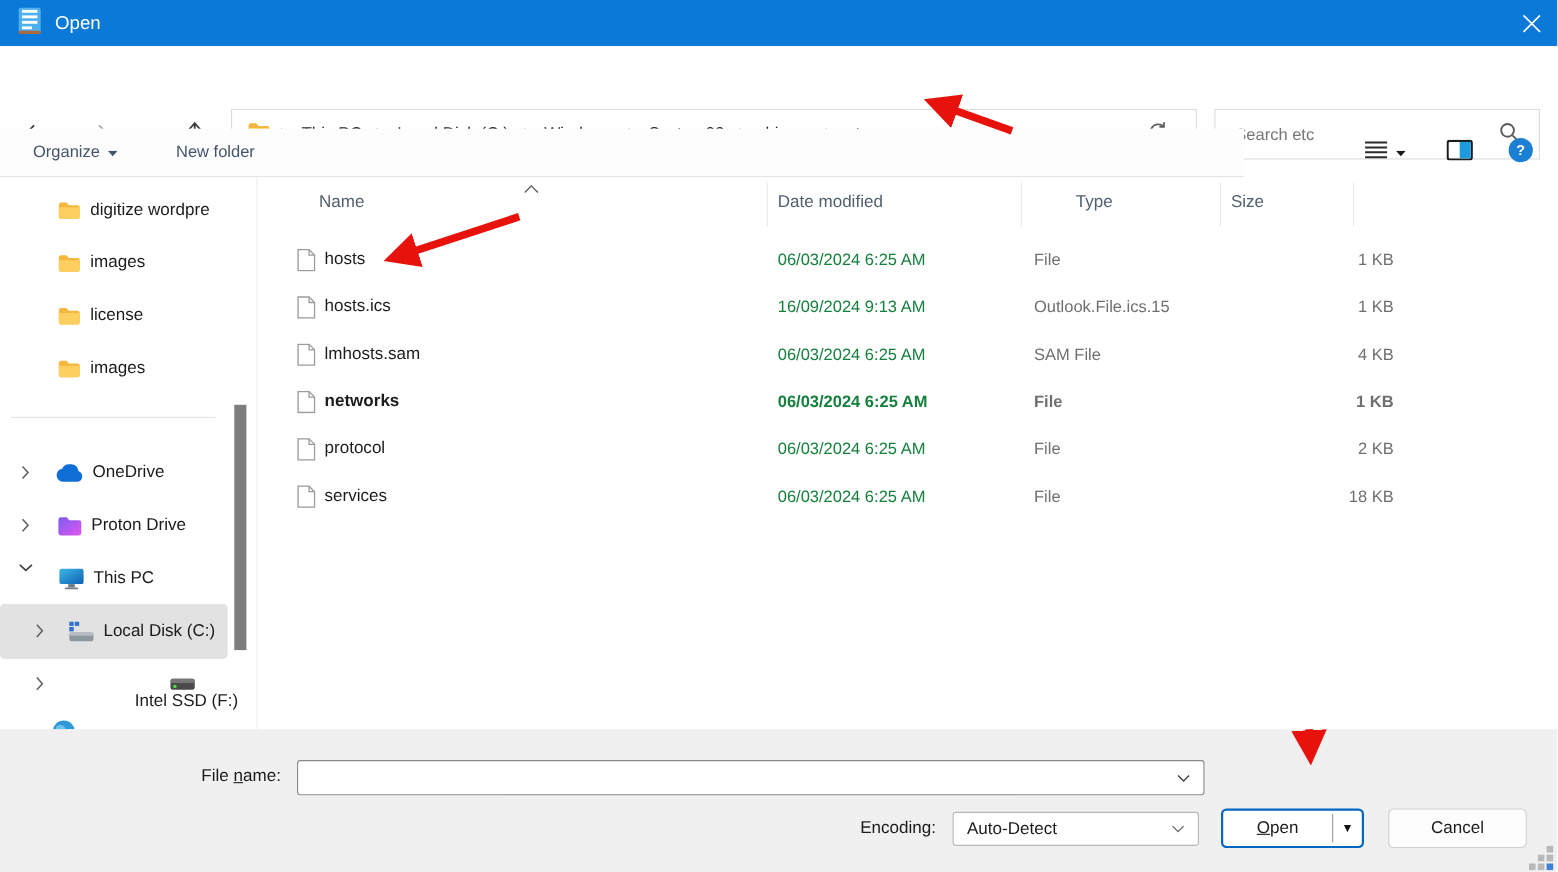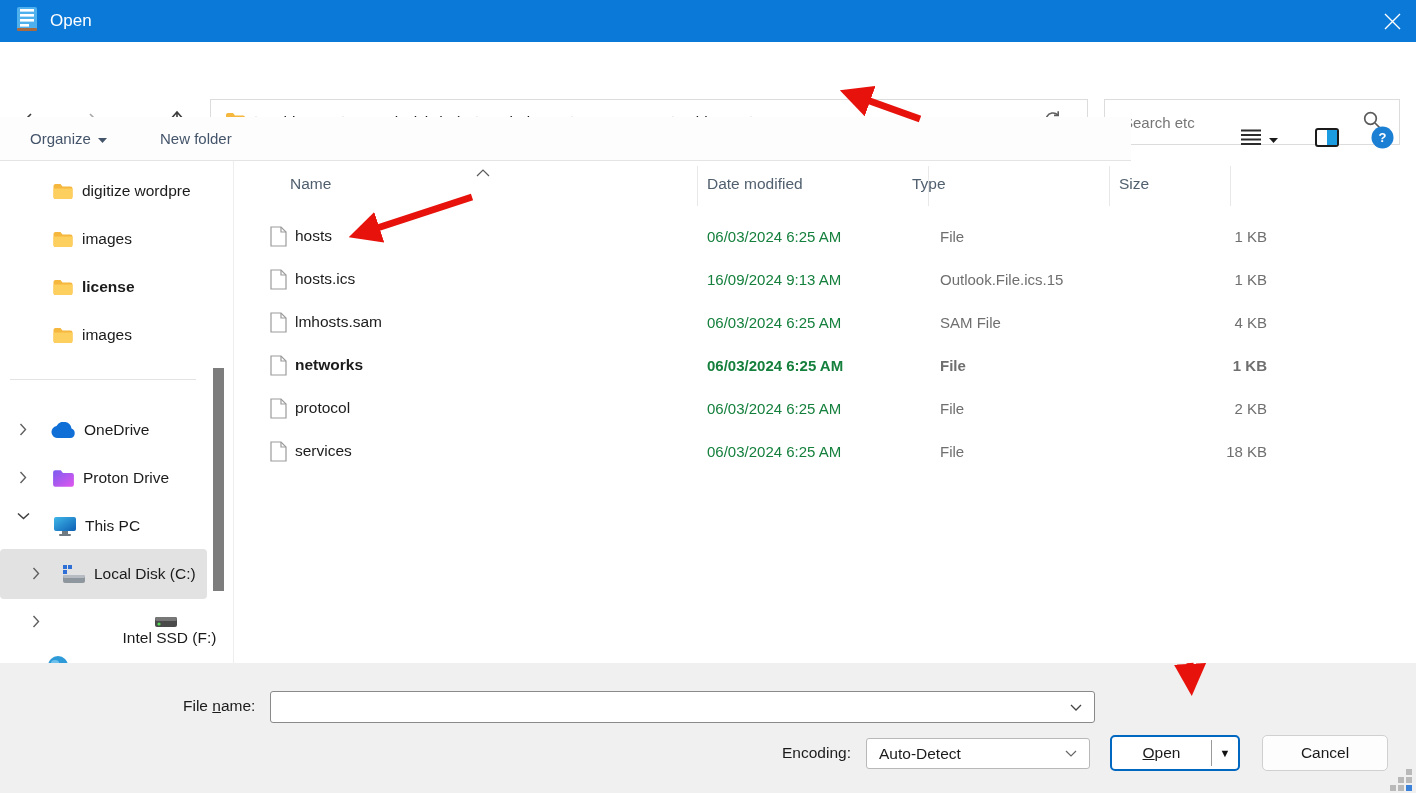--- a/index.html
+++ b/index.html
@@ -236,21 +236,21 @@
         </svg>
       <span class="lbl">digitize wordpre</span>
     </div>
     <div class="side-item" style="left:52px; top:60px;">
       <svg width="22" height="17" viewBox="0 0 21 17">
           <path d="M1 3 a2 2 0 0 1 2-2 h5 l2 2.5 h8 a2 2 0 0 1 2 2 V14 a2 2 0 0 1-2 2 H3 a2 2 0 0 1-2-2 Z" fill="#f5b73e"></path>
           <path d="M1 5.5 h19 V14 a2 2 0 0 1-2 2 H3 a2 2 0 0 1-2-2 Z" fill="#fdcf5e"></path>
         </svg>
       <span class="lbl">images</span>
     </div>
-    <div class="side-item" style="left:52px; top:108px;font-weight:bold;">
+    <div class="side-item" style="left:52px; top:108px;">
       <svg width="22" height="17" viewBox="0 0 21 17">
           <path d="M1 3 a2 2 0 0 1 2-2 h5 l2 2.5 h8 a2 2 0 0 1 2 2 V14 a2 2 0 0 1-2 2 H3 a2 2 0 0 1-2-2 Z" fill="#f5b73e"></path>
           <path d="M1 5.5 h19 V14 a2 2 0 0 1-2 2 H3 a2 2 0 0 1-2-2 Z" fill="#fdcf5e"></path>
         </svg>
       <span class="lbl">license</span>
     </div>
     <div class="side-item" style="left:52px; top:156px;">
       <svg width="22" height="17" viewBox="0 0 21 17">
           <path d="M1 3 a2 2 0 0 1 2-2 h5 l2 2.5 h8 a2 2 0 0 1 2 2 V14 a2 2 0 0 1-2 2 H3 a2 2 0 0 1-2-2 Z" fill="#f5b73e"></path>
           <path d="M1 5.5 h19 V14 a2 2 0 0 1-2 2 H3 a2 2 0 0 1-2-2 Z" fill="#fdcf5e"></path>
@@ -349,21 +349,21 @@
   </div>
   <div class="v-sep"></div>
   <div class="abs scroll-thumb"></div>
 
   <div class="abs list">
     <span class="sort-caret"><svg width="14" height="8" viewBox="0 0 14 8">
           <path d="M1 7 L7 1 L13 7" stroke="#5a5a5a" stroke-width="1.2" fill="none"></path>
         </svg></span>
     <span class="hdr-cell" style="left:52px;">Name</span>
     <span class="hdr-cell" style="left:469px;">Date modified</span>
-    <span class="hdr-cell" style="left:674px;">Type</span>
+    <span class="hdr-cell" style="left:740px;">Type</span>
     <span class="hdr-cell" style="left:881px;">Size</span>
     <span class="hdr-sep" style="left:459px;"></span>
     <span class="hdr-sep" style="left:690px;"></span>
     <span class="hdr-sep" style="left:871px;"></span>
     <span class="hdr-sep" style="left:992px;"></span>
 
     <div class="frow" style="top:55px;">
       <span class="doc"><svg width="17" height="21" viewBox="0 0 17 21">
             <path d="M1 1 h10 l5 5 v14 h-15 Z" fill="#fff" stroke="#9b9b9b" stroke-width="1.2"></path>
             <path d="M11 1 v5 h5" fill="none" stroke="#9b9b9b" stroke-width="1.2"></path>

